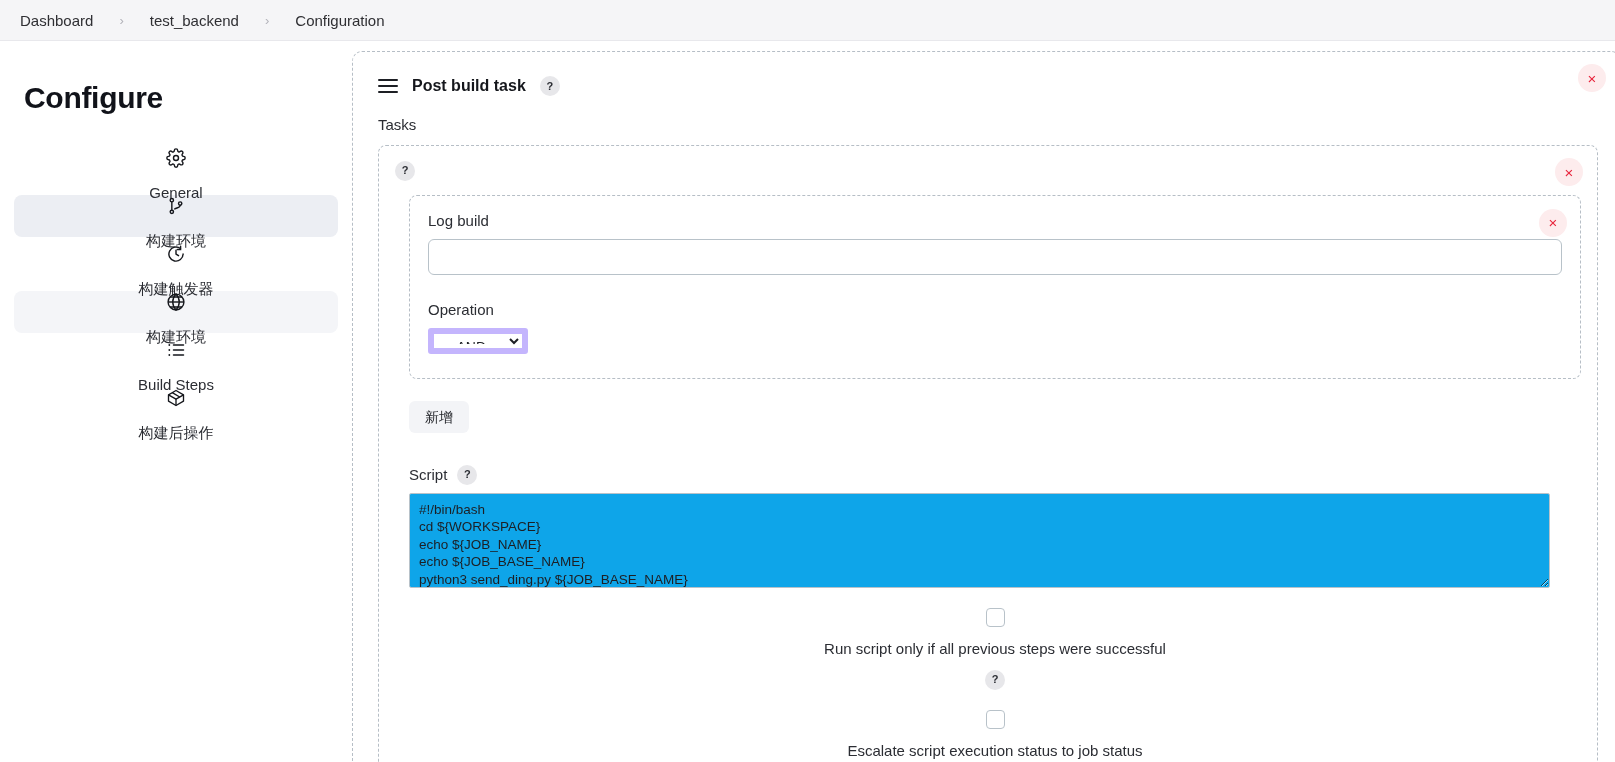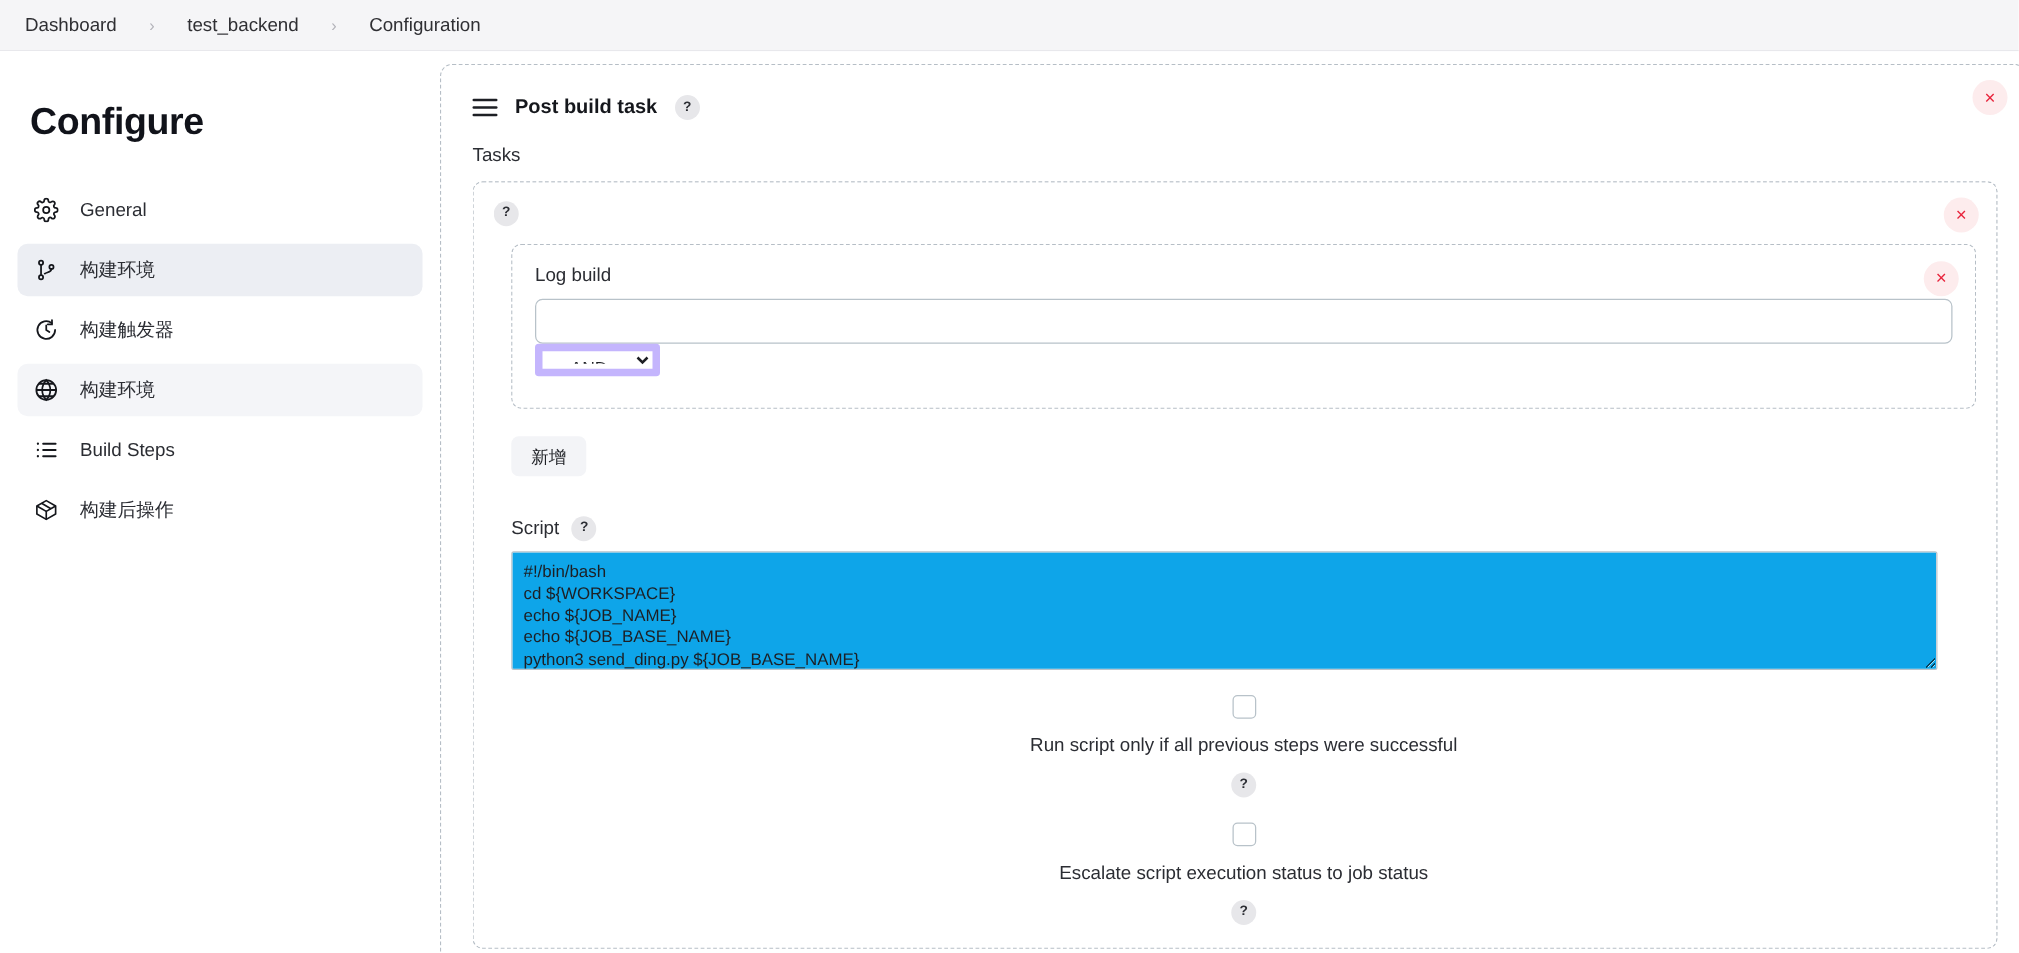--- a/index.html
+++ b/index.html
@@ -62,20 +62,21 @@
     display: flex;
     align-items: center;
     gap: 16px;
     height: 42px;
     border-radius: 8px;
     padding: 0 12px;
     margin-bottom: 6px;
     cursor: pointer;
     color: #2b2d33;
     font-size: 15px;
+    flex-direction: column;
   }
   .nav-item.active { background: #eceef3; }
   .nav-item.subtle { background: #f4f5f8; }
   .nav-item .nav-icon {
     width: 22px; height: 22px;
     flex: 0 0 22px;
     display: flex; align-items: center; justify-content: center;
     color: #15171c;
   }
   .nav-item .nav-icon svg { display: block; }
@@ -378,20 +379,21 @@
         <button class="del-btn">×</button>
         <span class="help-badge">?</span>
 
         
         <div id="logtext-block">
           <button class="del-btn">×</button>
 
           <div class="field-label">Log build</div>
           <input class="text-input" type="text" value="" style="">
 
+          <div class="field-label op-label">Operation</div>
           <select class="select-box">
             <option>-- AND --</option>
           </select>
         </div>
 
         <button class="add-btn">新增</button>
 
         <div class="script-head">
           <span class="label">Script</span>
           <span class="help-badge">?</span>

